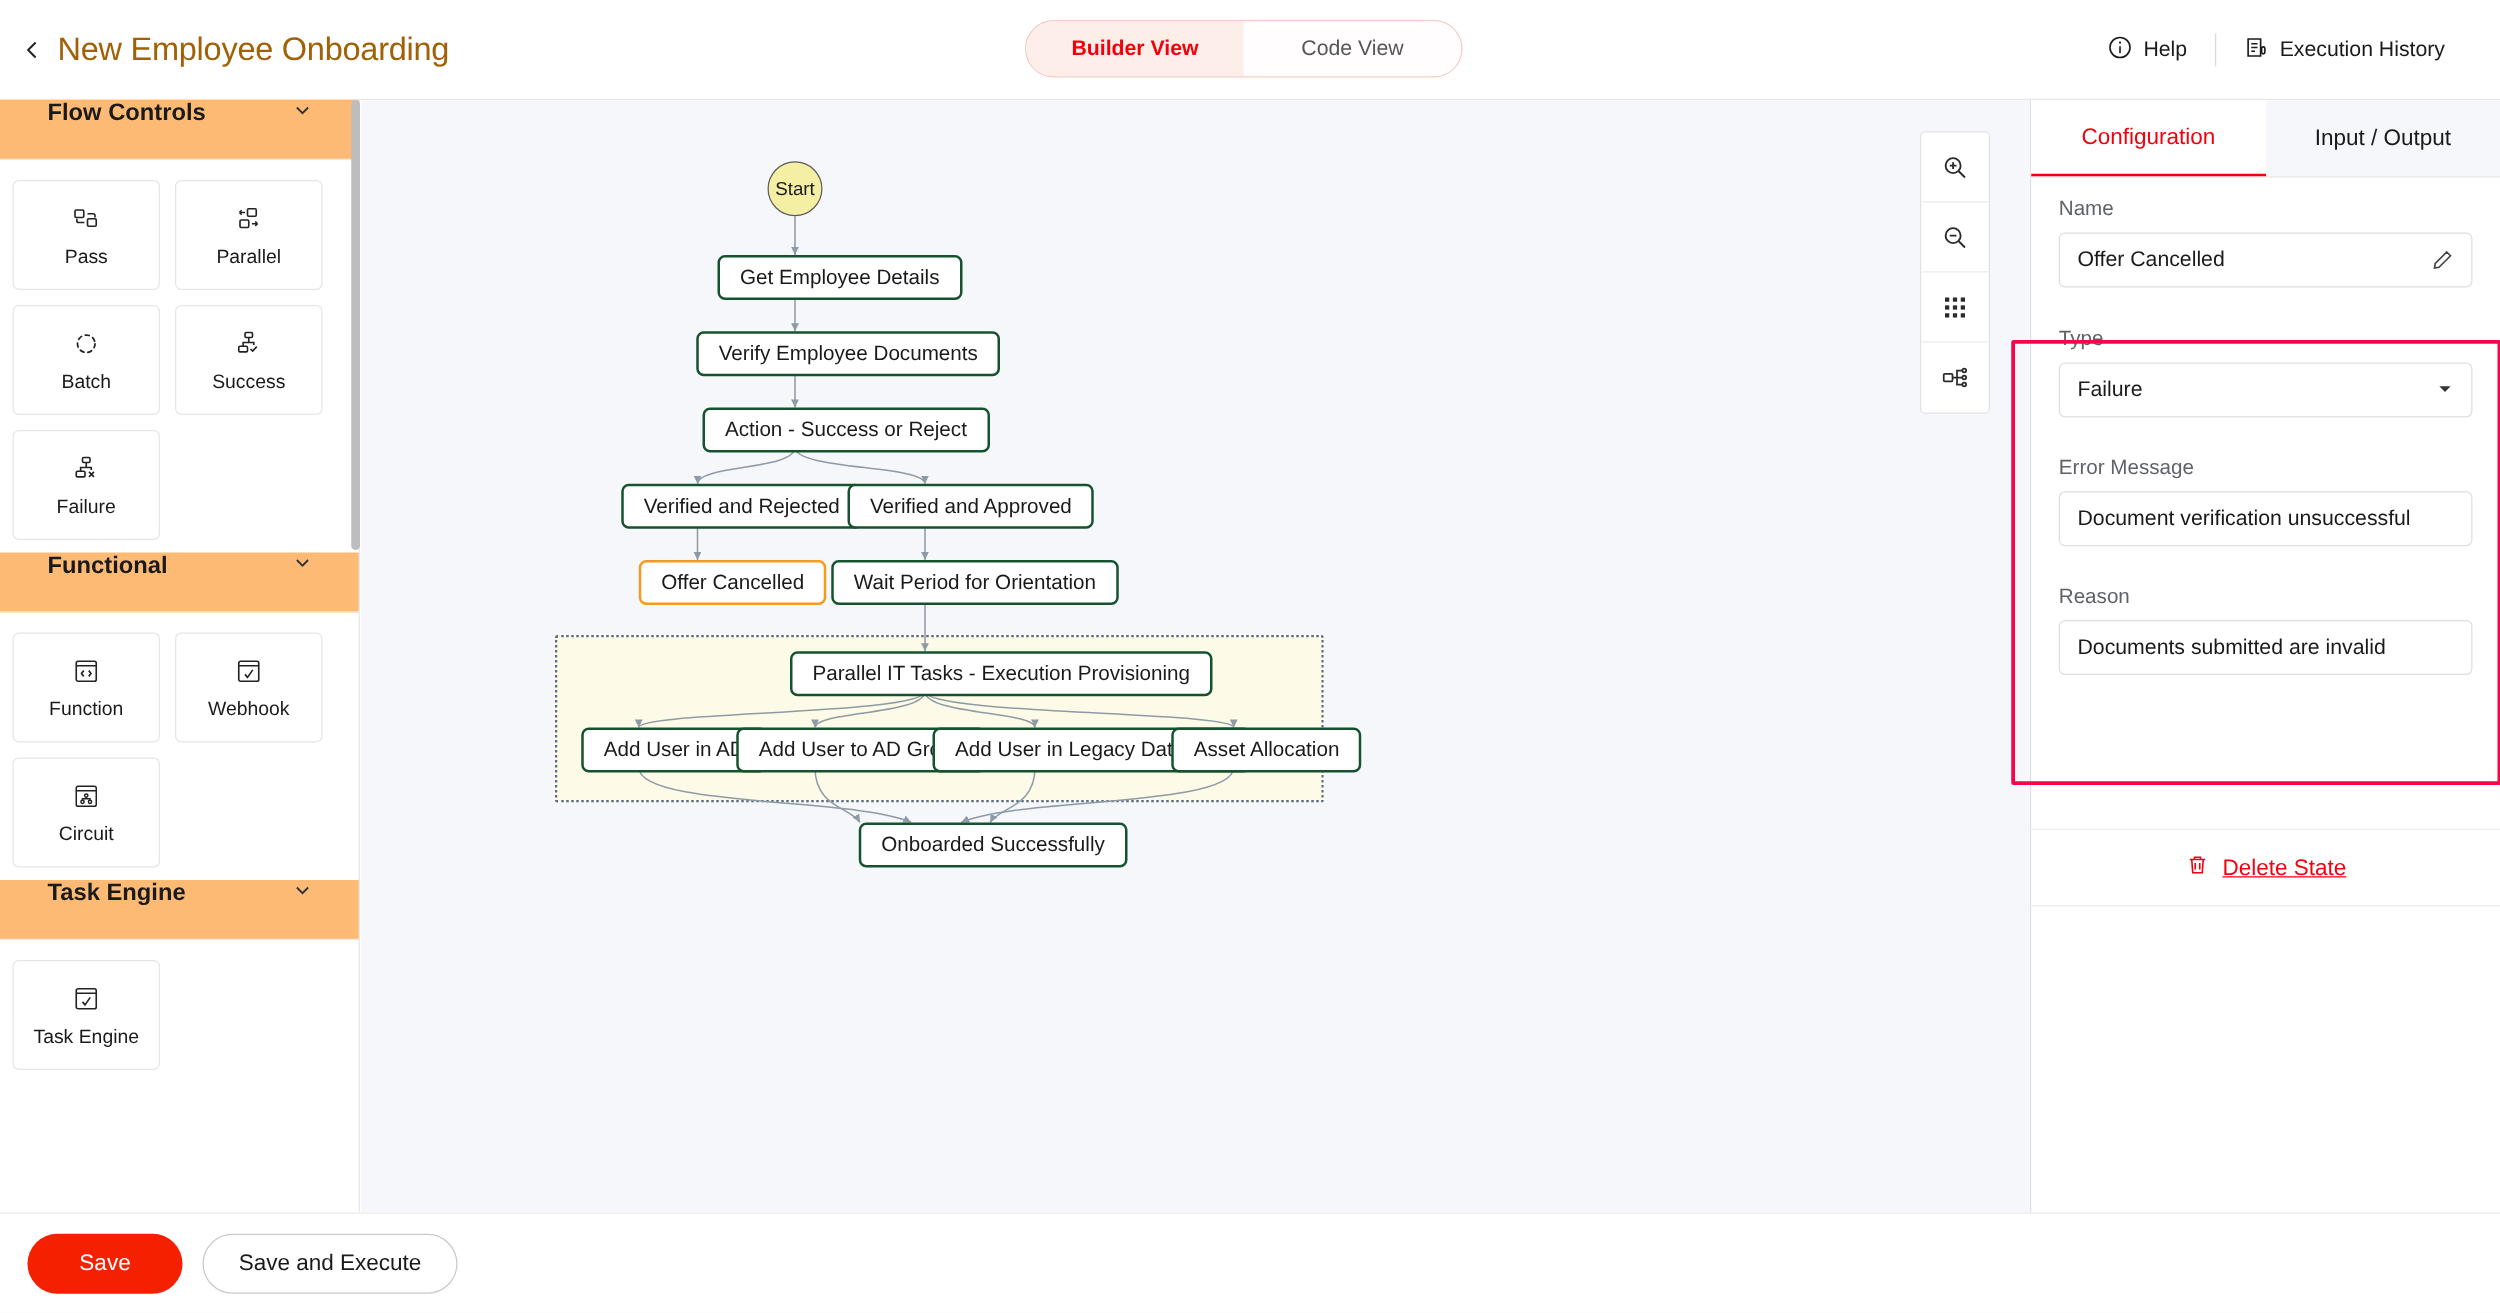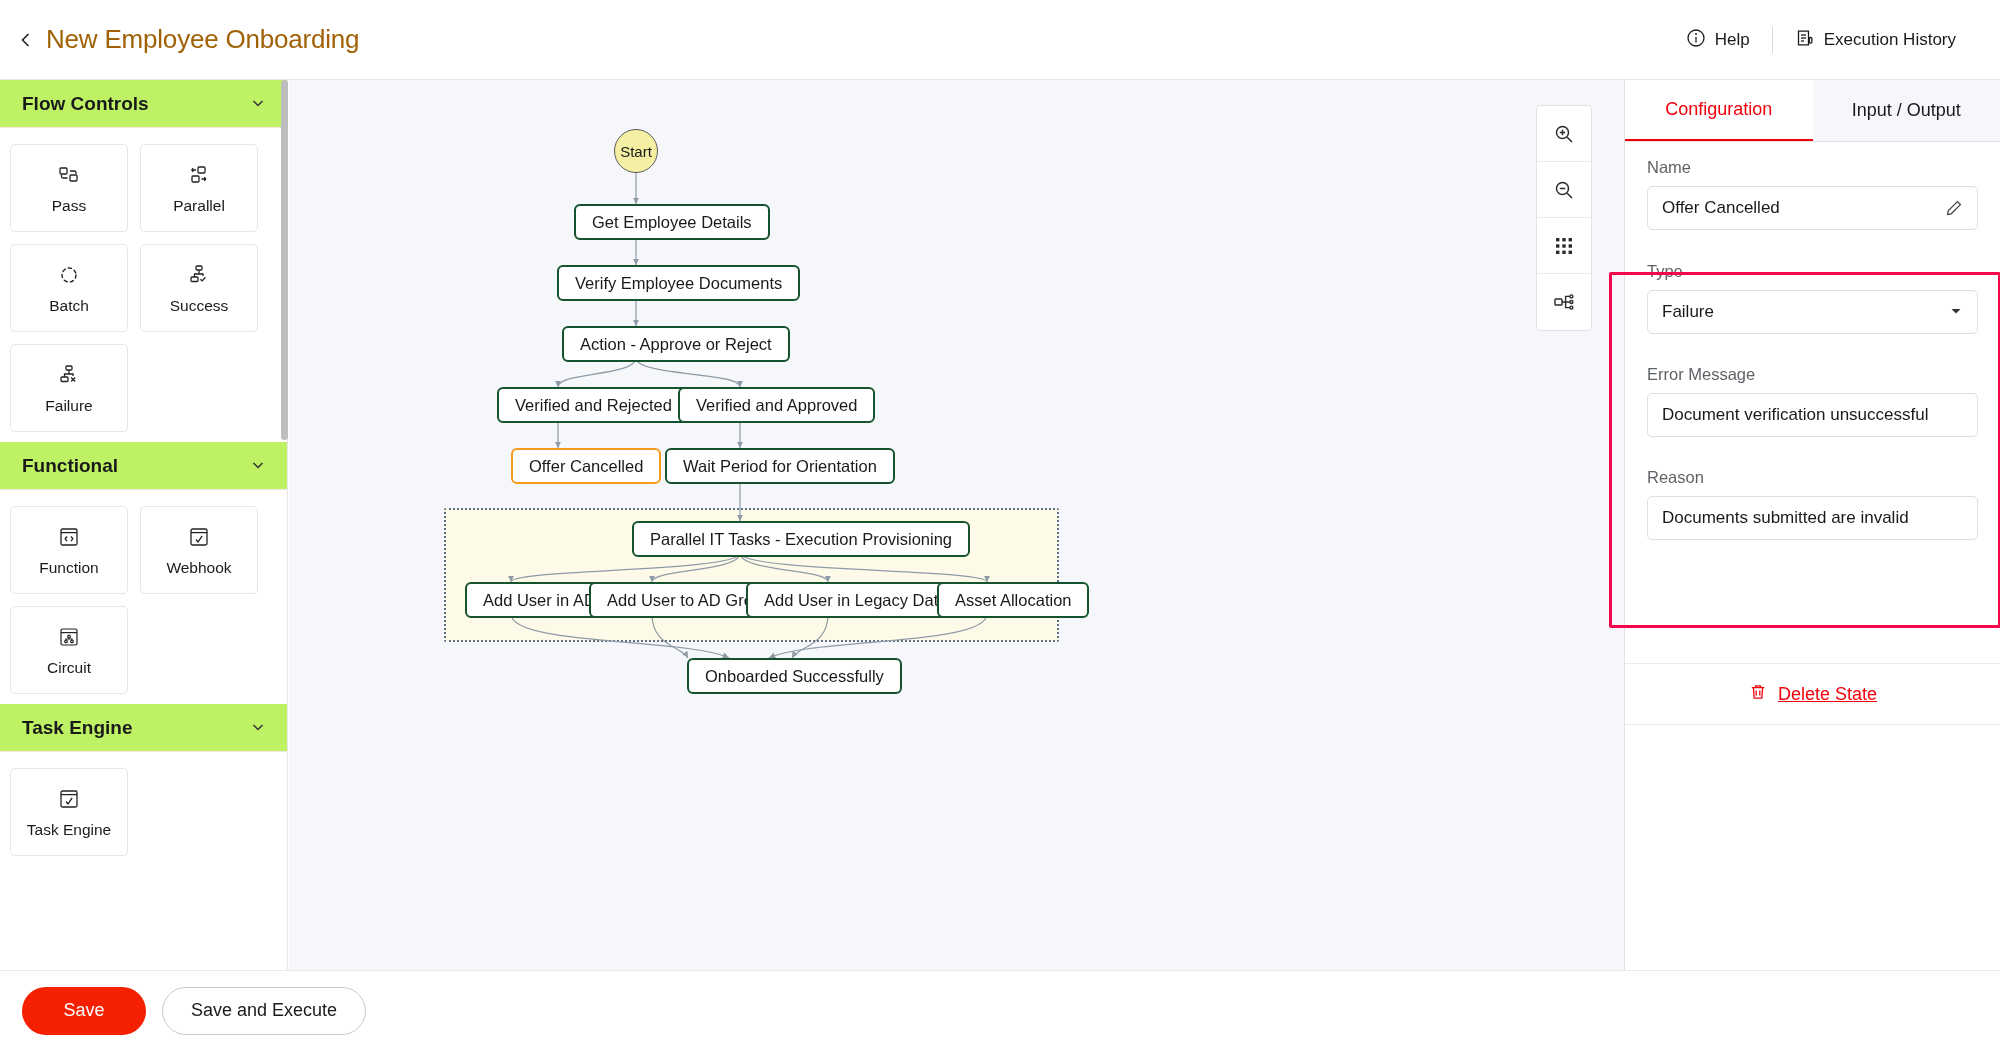--- a/index.html
+++ b/index.html
@@ -50,23 +50,23 @@
   .hdr-sep { width: 1px; height: 26px; background: #d9d9d9; }
 
   
   .sidebar {
     position: absolute; left: 0; top: 80px; width: 288px; height: 890px;
     background: #fff; border-right: 1px solid #e8e8e8;
     overflow: hidden;
   }
   .sidebar-inner { width: 288px; }
   .sb-section-head {
-    height: 48px; background: #bef264;
-    display: flex; align-items: center; justify-content: space-between;
-    padding: 0 22px; border-bottom: 1px solid #f4e6e1;
+    height: 48px; background: #fdba74;
+    display: flex; justify-content: space-between;
+    padding: 0 38px; border-bottom: 1px solid #f4e6e1;
   }
   .sb-section-title { font-size: 19px; color: #1a1a1a; font-weight: 600; }
   .chev { color: #333; font-size: 15px; line-height: 1; }
   .sb-grid {
     display: flex; flex-wrap: wrap; gap: 12px; padding: 16px 18px 10px 10px;
   }
   .sb-card {
     width: 118px; height: 88px; border: 1px solid #e6e6e6; border-radius: 5px;
     background: #fff; display: flex; flex-direction: column;
     align-items: center; justify-content: center; gap: 9px; cursor: pointer;
@@ -177,20 +177,24 @@
 <div class="app">
 
   <div class="header">
     <div class="back-arrow">
       <svg width="20" height="20" viewBox="0 0 20 20" fill="none" stroke="currentColor" stroke-width="1.6">
         <polyline points="12.5,4 6.5,10 12.5,16"></polyline>
       </svg>
     </div>
     <div class="doc-title">New Employee Onboarding</div>
 
+    <div class="view-toggle">
+      <div class="seg active">Builder View</div>
+      <div class="seg inactive">Code View</div>
+    </div>
 
     <div class="header-right">
       <div class="hdr-btn">
         <span>
           <svg width="20" height="20" viewBox="0 0 20 20" fill="none" stroke="currentColor" stroke-width="1.3">
             <circle cx="10" cy="10" r="8"></circle>
             <line x1="10" y1="9" x2="10" y2="14.5"></line>
             <circle cx="10" cy="6" r="0.9" fill="currentColor" stroke="none"></circle>
           </svg>
         </span>
@@ -374,21 +378,21 @@
         <path d="M222,534 C222,566 398,558 440,578"></path>
         <path d="M363,534 C363,566 392,566 399,578"></path>
         <path d="M539,534 C539,566 510,566 503,578"></path>
         <path d="M698,534 C698,566 522,558 480,578"></path>
       </g>
     </svg>
 
     <div class="node start" style="left:325px; top:49px;">Start</div>
     <div class="node" style="left:285px; top:124px;">Get Employee Details</div>
     <div class="node" style="left:268px; top:185px;">Verify Employee Documents</div>
-    <div class="node" style="left:273px; top:246px;">Action - Approve or Reject</div>
+    <div class="node" style="left:273px; top:246px;">Action - Success or Reject</div>
     <div class="node" style="left:208px; top:307px;">Verified and Rejected</div>
     <div class="node" style="left:389px; top:307px;">Verified and Approved</div>
     <div class="node selected" style="left:222px; top:368px;">Offer Cancelled</div>
     <div class="node" style="left:376px; top:368px;">Wait Period for Orientation</div>
     <div class="node" style="left:343px; top:441px;">Parallel IT Tasks - Execution Provisioning</div>
     <div class="node" style="left:176px; top:502px;">Add User in AD</div>
     <div class="node" style="left:300px; top:502px;">Add User to AD Group</div>
     <div class="node" style="left:457px; top:502px;">Add User in Legacy Database</div>
     <div class="node" style="left:648px; top:502px;">Asset Allocation</div>
     <div class="node" style="left:398px; top:578px;">Onboarded Successfully</div>

